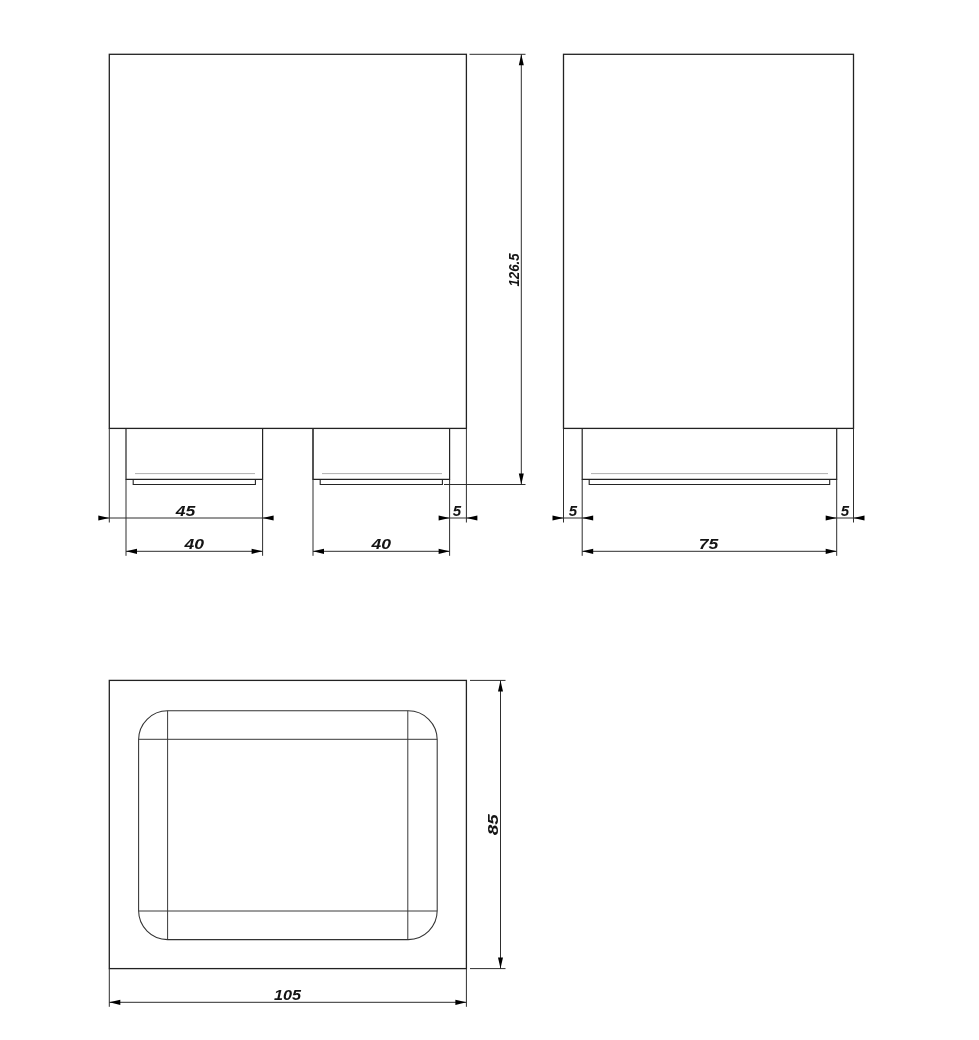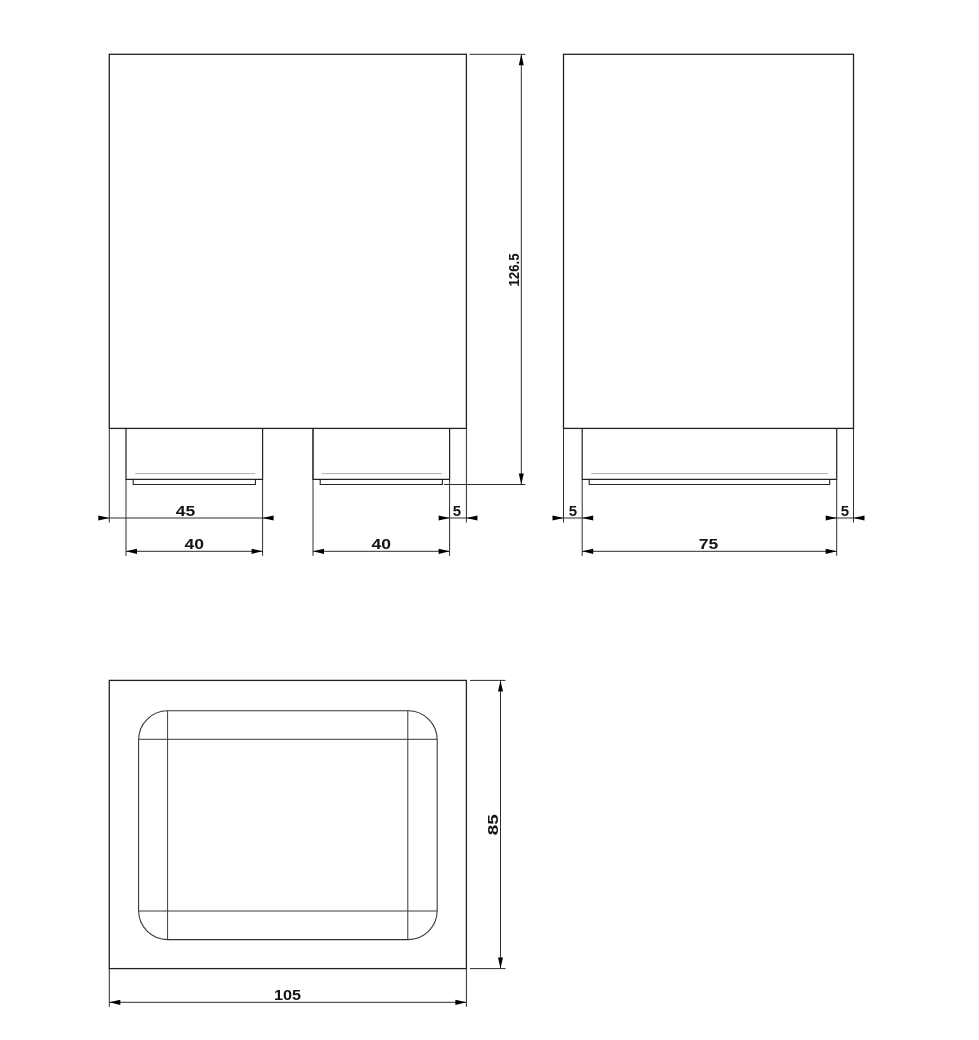--- a/index.html
+++ b/index.html
@@ -1,16 +1,16 @@
 <!DOCTYPE html>
 <html><head>
 <meta charset="utf-8">
 <style>
   html,body{margin:0;padding:0;background:#ffffff;}
-  .sheet{position:relative;width:979px;height:1040px;background:#ffffff;overflow:hidden;}
+  .sheet{position:relative;width:979px;height:1040px;background:#ffffff;overflow:hidden;font-style:italic;}
   text{font-family:"Liberation Sans",sans-serif;font-weight:bold;fill:#141414;}
   svg{filter:grayscale(1);}
 </style>
 </head>
 <body>
 <div class="sheet">
 <svg width="979" height="1040" viewBox="0 0 979 1040">
 
   <g stroke="#222222" stroke-width="1.3" fill="none">
     <rect x="109.3" y="54.3" width="357.1" height="374.1"></rect>

